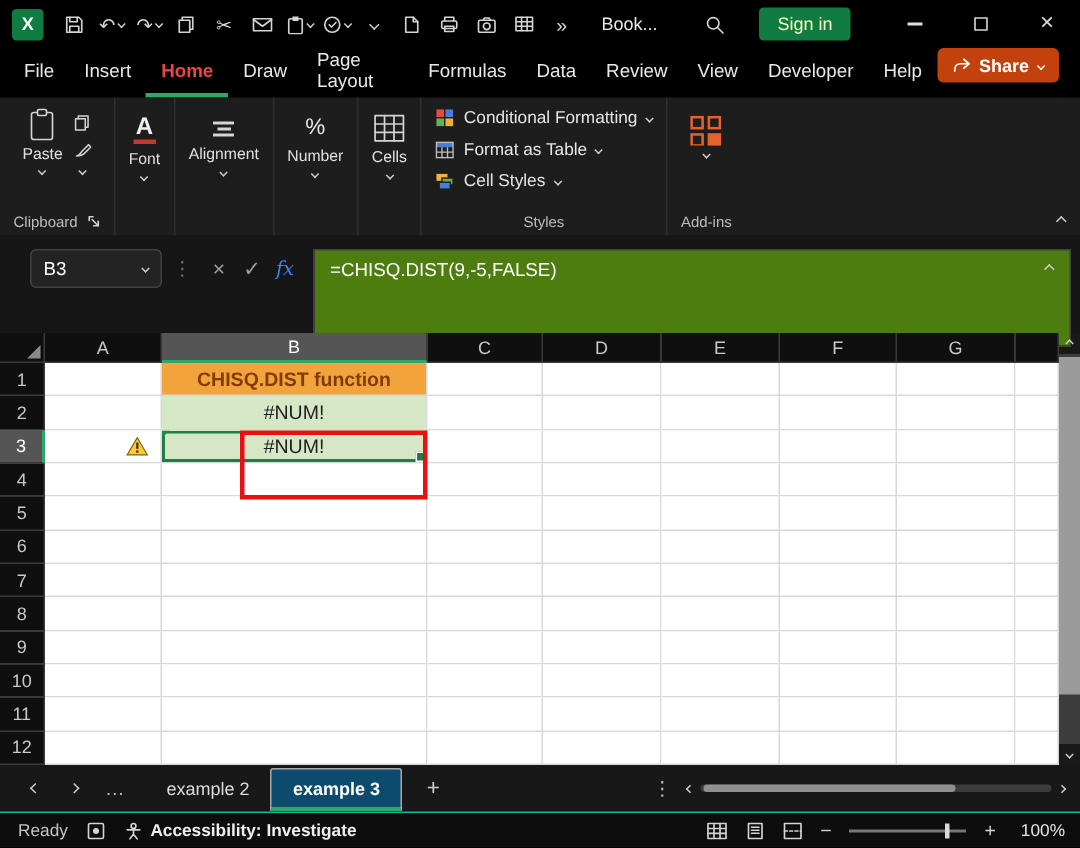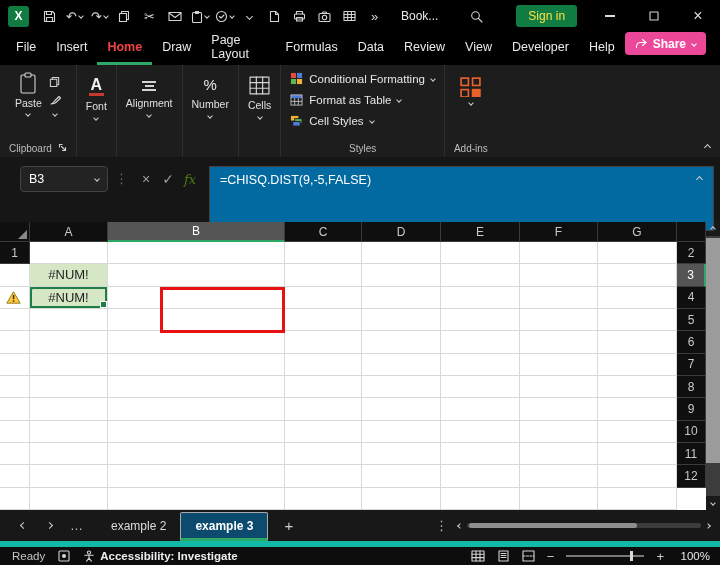--- a/index.html
+++ b/index.html
@@ -10,29 +10,29 @@
   .chev.up{transform:rotate(-135deg)}
   .chev.left{transform:rotate(135deg)}
   .chev.right{transform:rotate(-45deg)}
   .si{stroke:#d4d4d4;fill:none;stroke-width:1.1;stroke-linecap:round;stroke-linejoin:round}
   
   .titlebar{height:32px;background:#000;display:flex;align-items:center;padding-left:8px;flex:0 0 auto}
   .app-logo{width:21px;height:21px;background:#107C41;border-radius:3px;color:#fff;font-weight:700;font-size:12px;display:flex;align-items:center;justify-content:center;margin-right:8px}
   .qat{min-width:25px;height:30px;display:flex;align-items:center;justify-content:center;gap:2px;color:#d6d6d6;font-size:13px}
   .doc-title{color:#e8e8e8;font-size:12px;margin-left:14px}
   .search-btn{margin-left:26px}
-  .signin-btn{margin-left:27px;background:#107C41;color:#fde047;font-size:12px;border-radius:3px;height:22px;display:flex;align-items:center;padding:0 12px}
+  .signin-btn{margin-left:17px;background:#107C41;color:#fef9c3;font-size:12px;border-radius:3px;height:22px;display:flex;align-items:center;padding:0 12px}
   .wctls{margin-left:auto;display:flex;height:32px}
   .wctl{width:44px;height:32px;display:flex;align-items:center;justify-content:center;color:#ddd;font-size:14px}
   .min-dash{display:inline-block;width:10px;height:1.4px;background:#ddd}
   
   .menubar{height:33px;background:#000;display:flex;align-items:flex-start;padding:0 6px;flex:0 0 auto}
   .mtab{height:100%;display:flex;align-items:center;padding:0 10px;font-size:12.5px;color:#e9e9e9;border-bottom:3px solid transparent}
   .mtab.active{border-bottom-color:#2EA866;font-weight:600;color:#ef4444}
-  .share-btn{margin-left:auto;margin-right:8px;background:#ec4899;color:#fff;border-radius:4px;height:23px;display:flex;align-items:center;gap:6px;padding:4px 10px;font-size:12px;font-weight:600}
+  .share-btn{margin-left:auto;margin-right:8px;background:#c2410c;color:#fff;border-radius:4px;height:23px;display:flex;align-items:center;gap:6px;padding:4px 10px;font-size:12px;font-weight:600}
   .share-btn .chev{border-color:#fff}
   
   .ribbon{height:92px;background:#1d1d1d;display:flex;position:relative;flex:0 0 auto}
   .rgroup{display:flex;flex-direction:column;align-items:center;padding:3px 9px 0;border-right:1px solid #2e2e2e;height:100%}
   .rgroup:last-of-type{border-right:none}
   .glabel{height:14px;font-size:10px;color:#bdbdbd;display:flex;align-items:flex-start;justify-content:center;gap:6px;margin-top:auto;width:100%;padding-bottom:3px}
   .cgbtn{display:flex;flex-direction:column;align-items:center;gap:4px;padding-top:8px;color:#e0e0e0}
   .cgbtn .lbl{font-size:10.5px;color:#e0e0e0}
   .paste-wrap{display:flex;gap:7px;padding-top:4px}
   .paste-btn{display:flex;flex-direction:column;align-items:center;gap:3px;color:#e0e0e0;font-size:10.5px}
@@ -43,22 +43,22 @@
   .align-ic i:nth-child(2){width:9px}
   .pct{font-size:15px;color:#e8e8e8;line-height:18px}
   .style-row{display:flex;align-items:center;gap:6px;height:21px;font-size:11.5px;color:#e6e6e6;align-self:flex-start}
   .collapse-ribbon{position:absolute;right:10px;bottom:7px}
   
   .formula-region{height:65px;background:#161616;display:flex;align-items:flex-start;padding:9px 6px 0 20px;flex:0 0 auto}
   .namebox{width:88px;height:26px;background:#232323;border:1px solid #424242;border-radius:4px;display:flex;align-items:center;padding:0 8px;color:#fff;font-size:12.5px}
   .namebox .chev{margin-left:auto}
   .fdots{color:#6f6f6f;margin:0 7px;font-size:13px;line-height:26px}
   .fbtn{width:22px;height:26px;display:flex;align-items:center;justify-content:center;color:#9f9f9f;font-size:14px}
-  .fx{font-family:"DejaVu Serif",serif;font-style:italic;color:#4d7c0f;font-size:13px}
-  .formula-input{flex:1;height:65px;background:#0369a1;border:1px solid #424242;border-radius:0;margin-left:8px;position:relative;color:#fff;font-size:12.5px;padding:6px 10px}
+  .fx{font-family:"DejaVu Serif",serif;font-style:italic;color:#3b82f6;font-size:13px}
+  .formula-input{flex:1;height:65px;background:#4d7c0f;border:1px solid #424242;border-radius:0;margin-left:8px;position:relative;color:#fff;font-size:12.5px;padding:6px 10px}
   .fi-chev{position:absolute;top:10px;right:11px}
   
   .grid-region{display:flex;height:288px;flex:0 0 auto}
   .grid-wrap{position:relative;width:706px;height:288px;background:#fff}
   .sgrid{display:grid}
   .corner-cell{background:#0f0f0f;border-right:1px solid #3a3a3a;border-bottom:1px solid #3a3a3a;position:relative}
   .corner-tri{position:absolute;right:2px;bottom:2px;width:0;height:0;border-left:9px solid transparent;border-bottom:9px solid #8a8a8a}
   .col-header,.row-header{display:flex;align-items:center;justify-content:center;background:#0f0f0f;color:#c9c9c9;font-size:12px;border-right:1px solid #3a3a3a;border-bottom:1px solid #3a3a3a}
   .col-header.sel{background:#555;color:#fff;border-bottom:2px solid #2EA866}
   .row-header.sel{background:#555;color:#fff;border-right:2px solid #2EA866}
@@ -80,21 +80,21 @@
   .sheet-tabs{display:flex;align-items:stretch;height:100%;margin-left:6px}
   .stab{padding:0 14px;display:flex;align-items:center;font-size:12px;color:#dcdcdc}
   .stab.active{background:#0c4a6e;border:1px solid #a8a8a8;border-bottom:3px solid #2EA866;font-weight:700;color:#fff;border-radius:2px 2px 0 0;margin:2px 0 0}
   .add-sheet{margin-left:16px;font-size:15px;color:#cfcfcf}
   .tb-spacer{flex:1}
   .tb-vell{font-size:13px;color:#bdbdbd;margin-right:10px}
   .hscroll{width:252px;display:flex;align-items:center;gap:5px}
   .hs-track{flex:1;height:5px;background:#3c3c3c;border-radius:3px;position:relative}
   .hs-thumb{position:absolute;left:2px;top:0;height:5px;width:72%;background:#8f8f8f;border-radius:3px}
   
-  .statusbar{height:24px;background:#0d0d0d;border-top:6px solid #14b8a6;display:flex;align-items:center;padding:0 10px 0 12px;flex:0 0 auto;color:#c4c4c4;font-size:11.5px;gap:13px}
+  .statusbar{height:24px;background:#0d0d0d;border-top:1px solid #14b8a6;display:flex;align-items:center;padding:0 10px 0 12px;flex:0 0 auto;color:#c4c4c4;font-size:11.5px;gap:13px}
   .acc-label{display:flex;align-items:center;gap:5px;font-weight:600;color:#efefef}
   .sb-right{margin-left:auto;display:flex;align-items:center;gap:12px}
   .zoom-track{width:78px;height:2px;background:#777;position:relative}
   .zoom-thumb{position:absolute;left:64px;top:-4px;width:3px;height:10px;background:#d9d9d9}
   .zoom-sign{font-size:13px;color:#d0d0d0}
   .zoom-val{color:#e6e6e6;margin-left:2px;min-width:32px;text-align:right}
 </style>
 </head>
 <body>
 
@@ -387,20 +387,21 @@
           <div class="col-header">A</div>
           <div class="col-header sel">B</div>
           <div class="col-header">C</div>
           <div class="col-header">D</div>
           <div class="col-header">E</div>
           <div class="col-header">F</div>
           <div class="col-header">G</div>
           <div class="col-header"></div>
           <div class="row-header">1</div>
           <div class="cell"></div>
+          <div class="cell c-center" style="background: rgb(243, 163, 60); color: rgb(131, 60, 0); font-weight: 700;">CHISQ.DIST function</div>
           <div class="cell"></div>
           <div class="cell"></div>
           <div class="cell"></div>
           <div class="cell"></div>
           <div class="cell"></div>
           <div class="cell"></div>
           <div class="row-header">2</div>
           <div class="cell"></div>
           <div class="cell c-center" style="background: rgb(214, 231, 197); color: rgb(31, 31, 31);">#NUM!</div>
           <div class="cell"></div>

